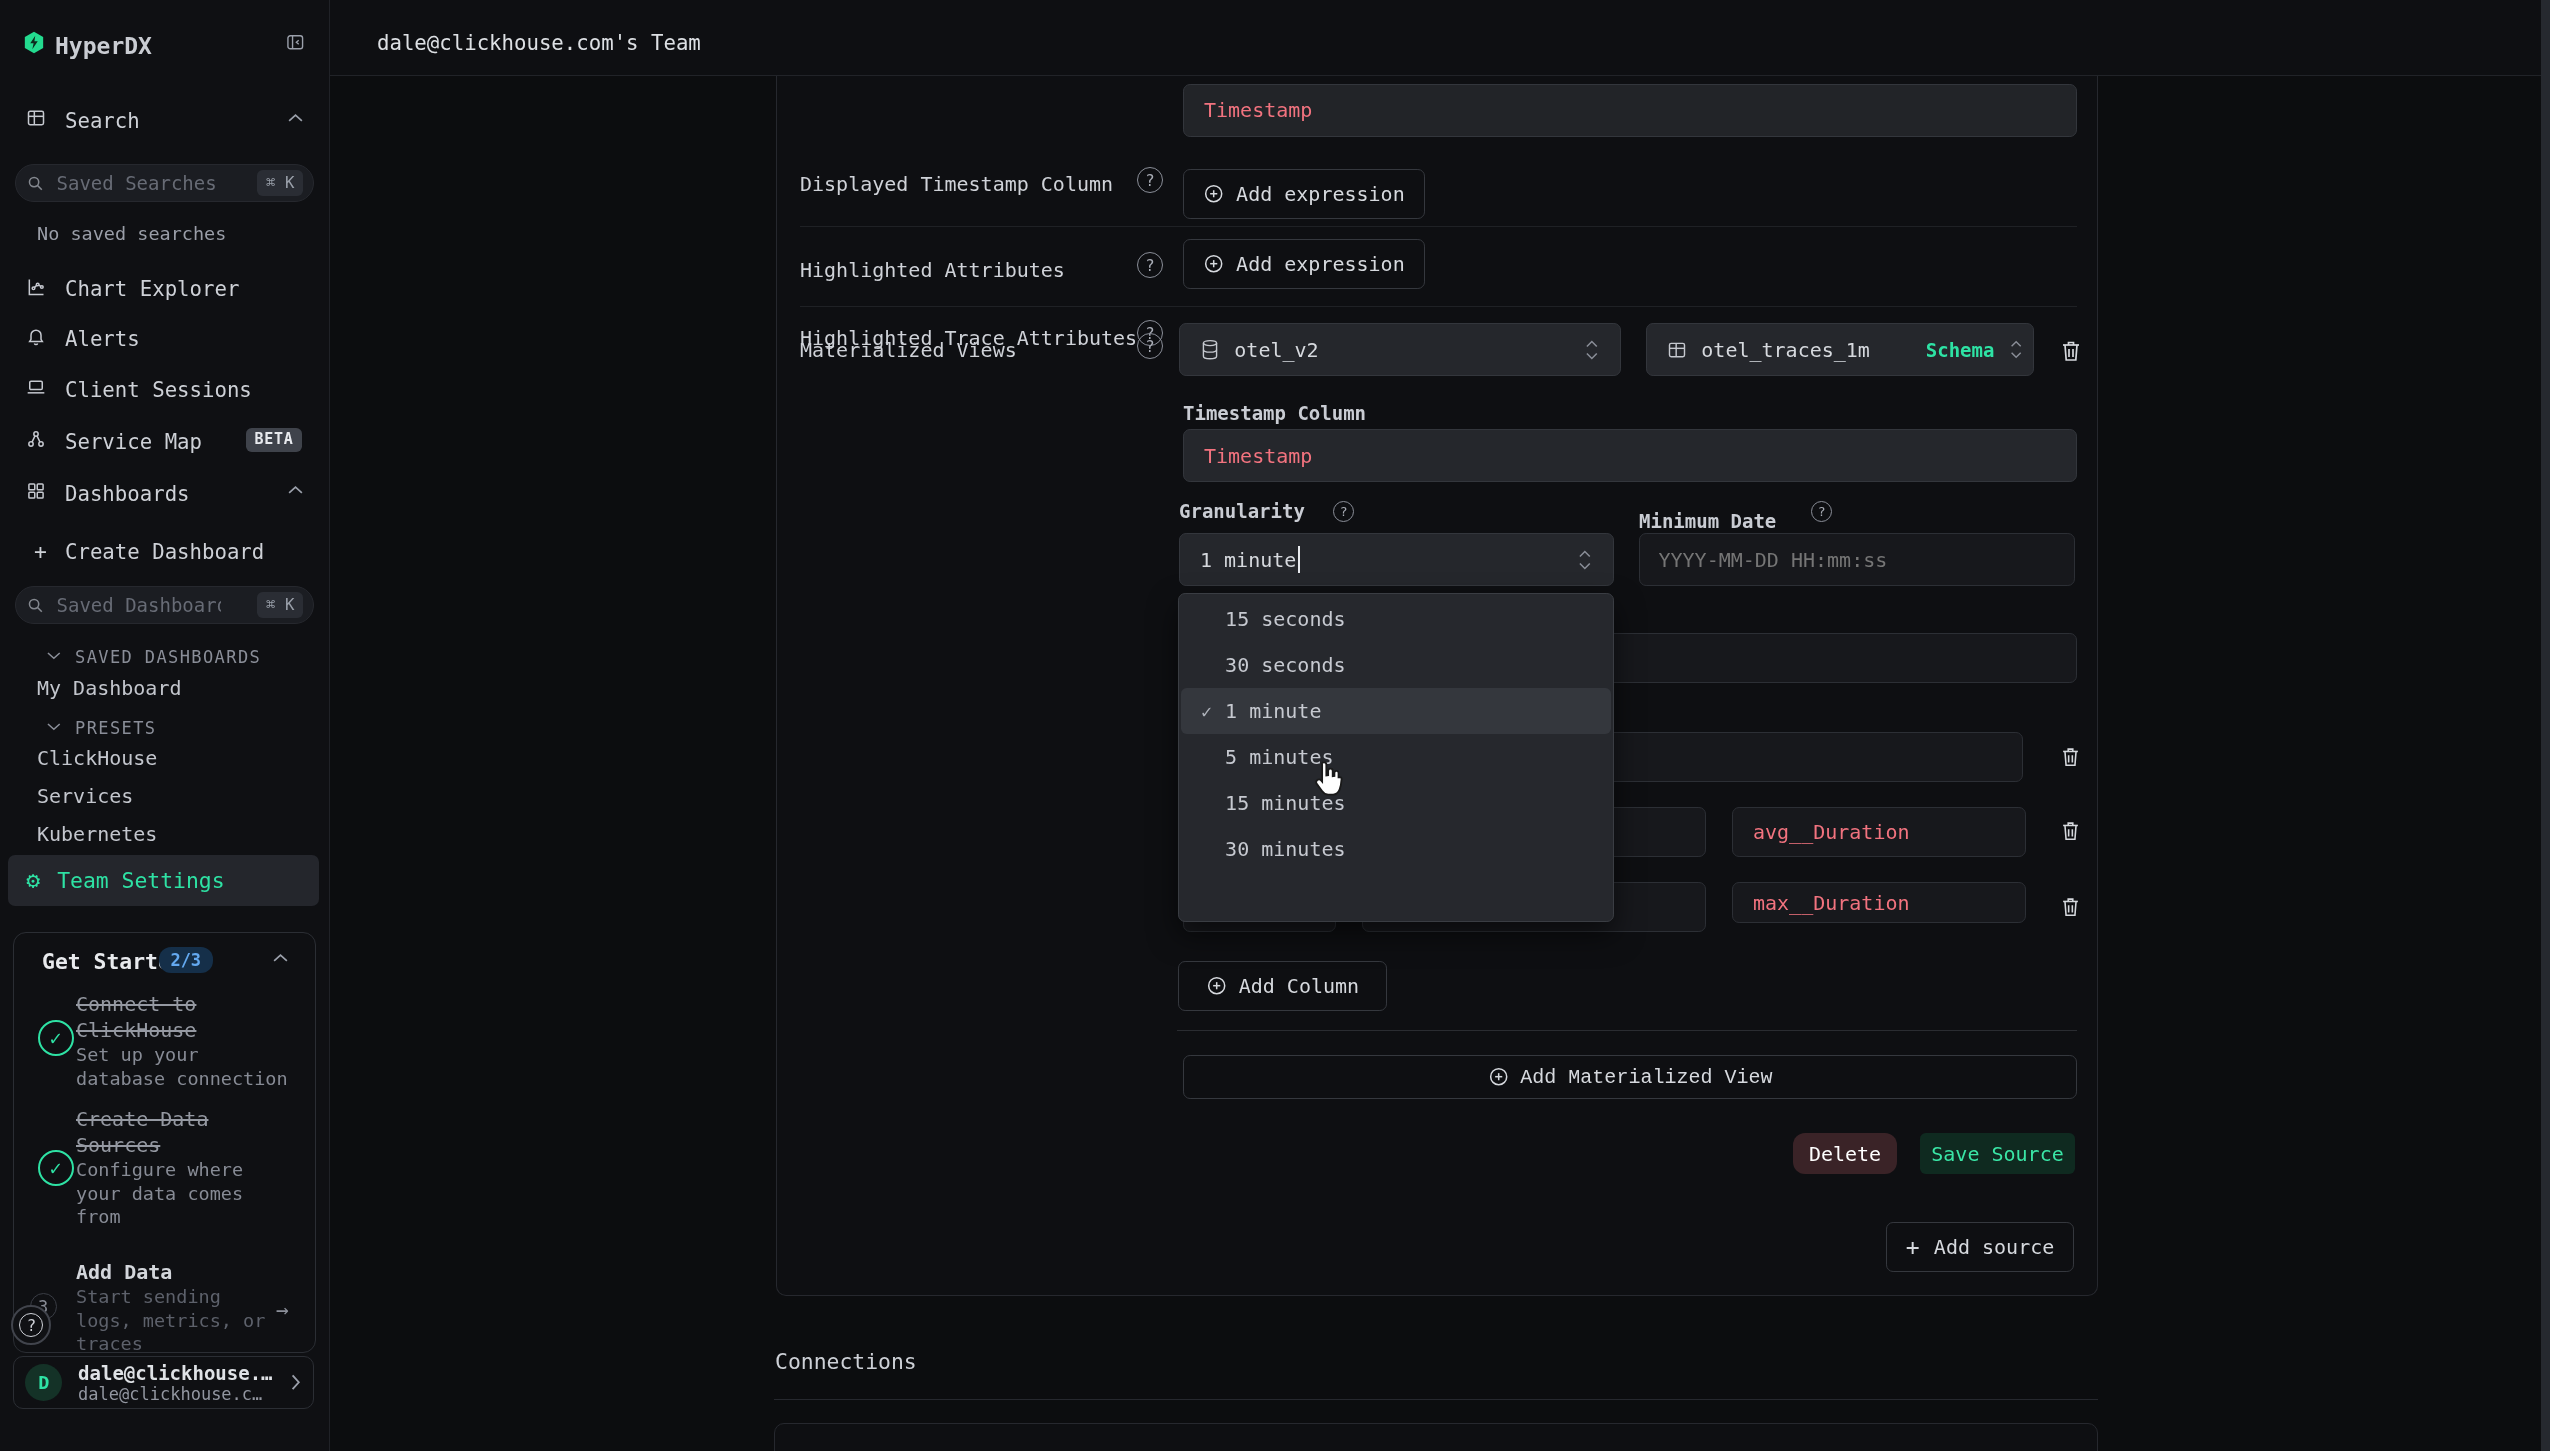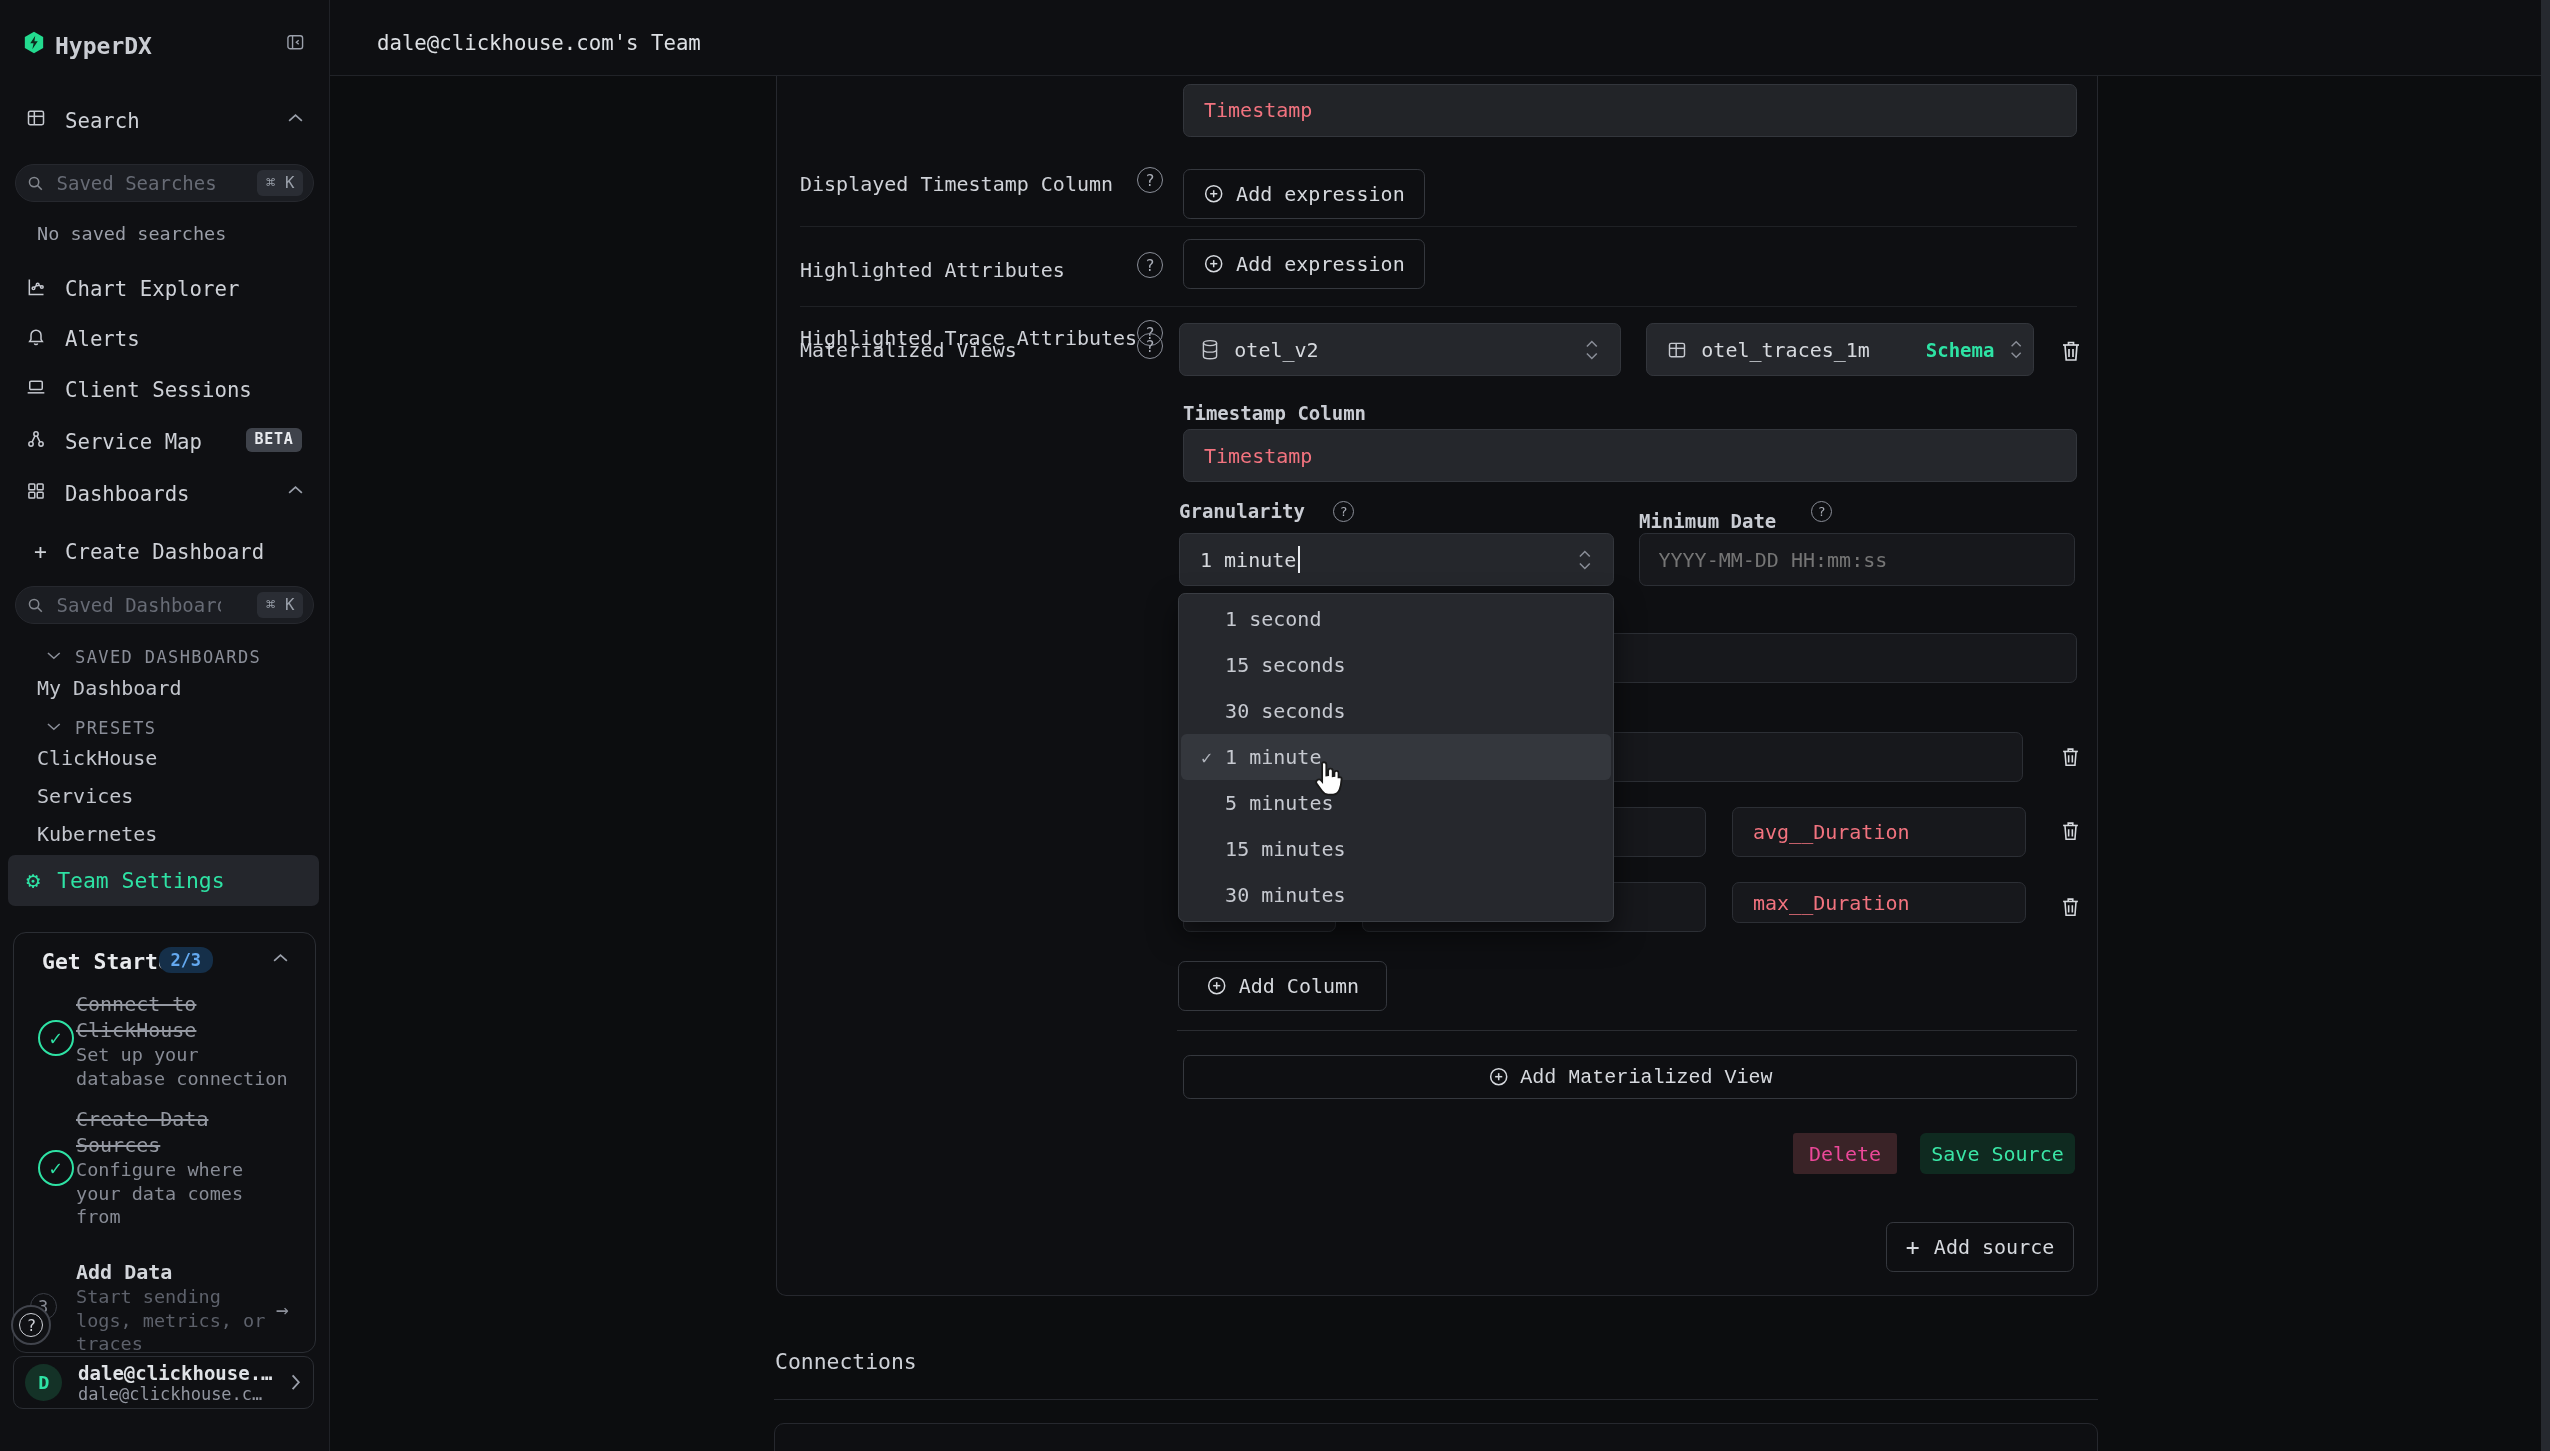--- a/index.html
+++ b/index.html
@@ -55,21 +55,21 @@
   .trash{position:absolute;width:31px;height:31px;display:flex;align-items:center;justify-content:center;}
   .sel-chev{margin-left:auto;}
   
   #gran-menu{position:absolute;left:401px;top:517px;width:436px;height:329px;background:#26282d;
              border:0.7px solid #3a3d43;border-radius:7.1px;box-shadow:0 13px 28.5px rgba(0,0,0,.55);
              z-index:30;box-sizing:border-box;padding:2.1px;}
   .opt{height:46px;display:flex;align-items:center;padding:0 20px;font-size:20px;color:#c6c9d0;border-radius:5.7px;}
   .opt .chk{width:24px;color:#aeb2ba;font-size:18.5px;}
   .opt.active{background:#34373d;}
   
-  .btn-danger{position:absolute;background:#3a2327;color:#ec4899;border:none;border-radius:3px;
+  .btn-danger{position:absolute;background:#3a2327;color:#ffffff;border:none;border-radius:12px;
               font:20px "DejaVu Sans Mono","Liberation Mono",monospace;display:flex;align-items:center;justify-content:center;}
   .btn-success{position:absolute;background:#0f2a20;color:#3ae6a6;border:none;border-radius:5.7px;
               font:20px "DejaVu Sans Mono","Liberation Mono",monospace;display:flex;align-items:center;justify-content:center;}
   .scrollbar{position:absolute;right:0;top:0;width:8.6px;height:1451px;background:#26292f;z-index:50;}
   svg{display:block;}
 </style>
 </head>
 <body>
 
 <div id="app">
@@ -448,24 +448,20 @@
     </button>
 
     <button class="btn-outline" style="left:1109px;top:1146px;width:188px;height:50px;font-family:inherit;gap:14.3px;">
       <span style="font-size:23px;color:#d6d9de;line-height:1;">+</span>
       <span>Add source</span>
     </button>
 
     <div id="gran-menu">
       <div class="opt">
         <span class="chk"></span>
-        <span>1 second</span>
-      </div>
-      <div class="opt">
-        <span class="chk"></span>
         <span>15 seconds</span>
       </div>
       <div class="opt">
         <span class="chk"></span>
         <span>30 seconds</span>
       </div>
       <div class="opt active">
         <span class="chk">✓</span>
         <span>1 minute</span>
       </div>

